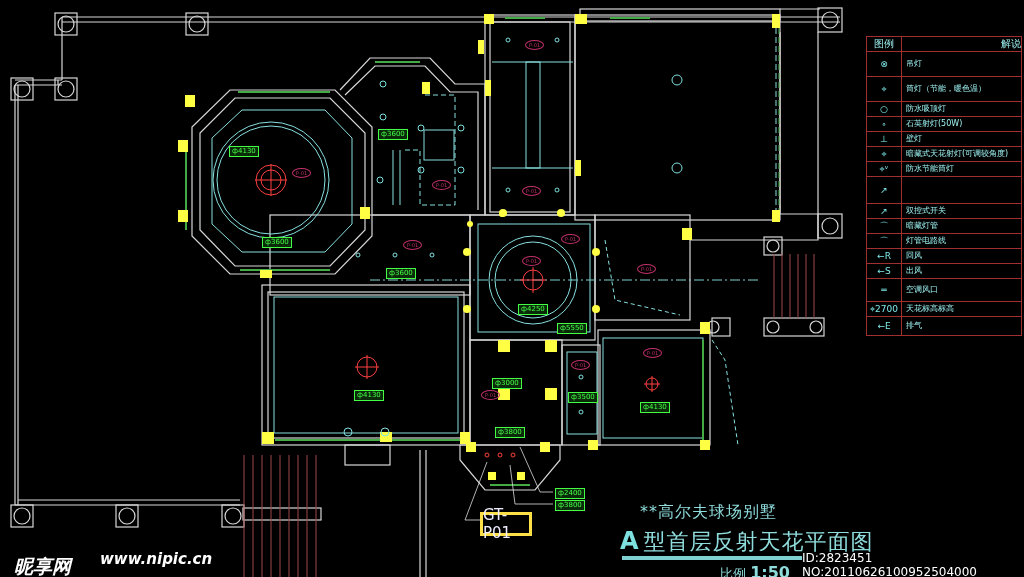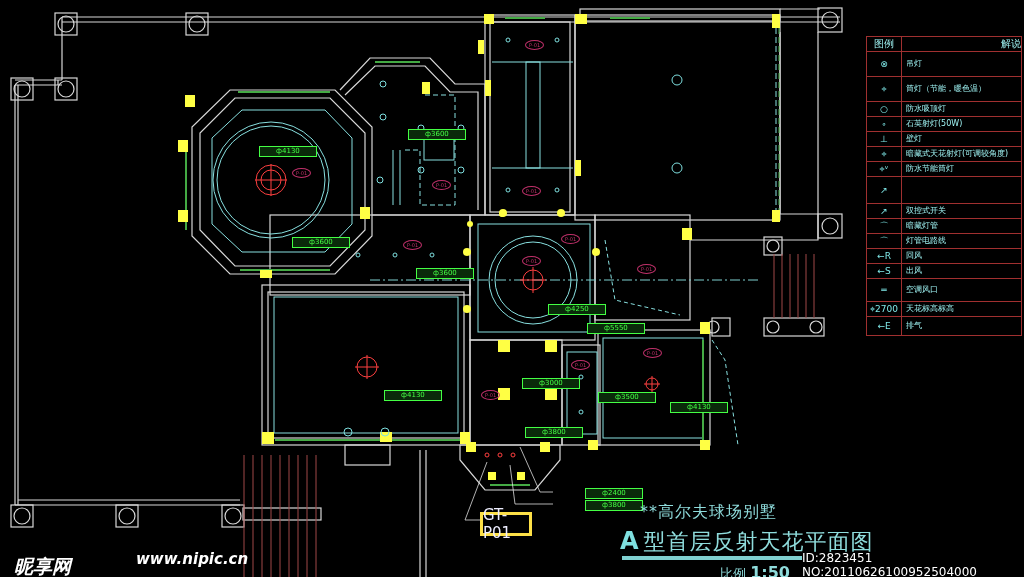--- a/index.html
+++ b/index.html
@@ -13,22 +13,22 @@
   .legend .hdr .sym,.legend .hdr .desc{color:#9ff3f3;font-size:10px;justify-content:center;}
   .legend .hdr .desc{flex:1;text-align:right;}
   .title1{position:absolute;left:640px;top:502px;color:#8fdcdc;font-size:16px;letter-spacing:1px;font-family:"DejaVu Sans",sans-serif;}
   .title2{position:absolute;left:620px;top:527px;color:#8fdcdc;font-size:22px;letter-spacing:1px;font-family:"DejaVu Sans",sans-serif;}
   .title2 .big{color:#7fe0e0;font-weight:bold;font-size:24px;margin-right:4px;}
   .uline{position:absolute;left:622px;top:556px;width:180px;height:4px;background:#7fd0d0;}
   .scale{position:absolute;left:720px;top:563px;color:#8fdcdc;font-size:13px;}
   .scale b{font-size:16px;}
   .watermark-id{position:absolute;left:802px;top:551px;color:#fff;font-size:12px;font-family:"DejaVu Sans",sans-serif;}
   .watermark-logo{position:absolute;left:14px;top:546px;color:#fff;font-size:19px;font-weight:bold;font-style:italic;margin-top:8px;}
-  .watermark-url{position:absolute;left:100px;top:550px;color:#fff;font-size:15px;font-weight:bold;font-style:italic;margin-left:36px;}
-  .tag{position:absolute;border:1px solid #44ff44;color:#44ff44;font-size:7px;padding:0 16px;line-height:9px;background:#0a2a0a;margin-left:30px;}
+  .watermark-url{position:absolute;left:100px;top:550px;color:#fff;font-size:15px;font-weight:bold;font-style:italic;}
+  .tag{position:absolute;border:1px solid #44ff44;color:#44ff44;font-size:7px;padding:0 2px;line-height:9px;background:#0a2a0a;}
   .ptag{position:absolute;border:1px solid #c0306a;color:#c0306a;font-size:5px;border-radius:50%;padding:1px 3px;line-height:6px;}
   .gtp{position:absolute;left:480px;top:512px;width:46px;height:18px;border:3px solid #fde047;color:#eef;font-size:15px;display:flex;align-items:center;justify-content:center;}
 </style>
 </head>
 <body>
 
 <svg id="cad" viewBox="0 0 1024 577" xmlns="http://www.w3.org/2000/svg">
   <g fill="none" stroke="#d8d8d8" stroke-width="1.2">
 
     <path d="M62,17 L840,17 M62,22 L840,22"></path>

